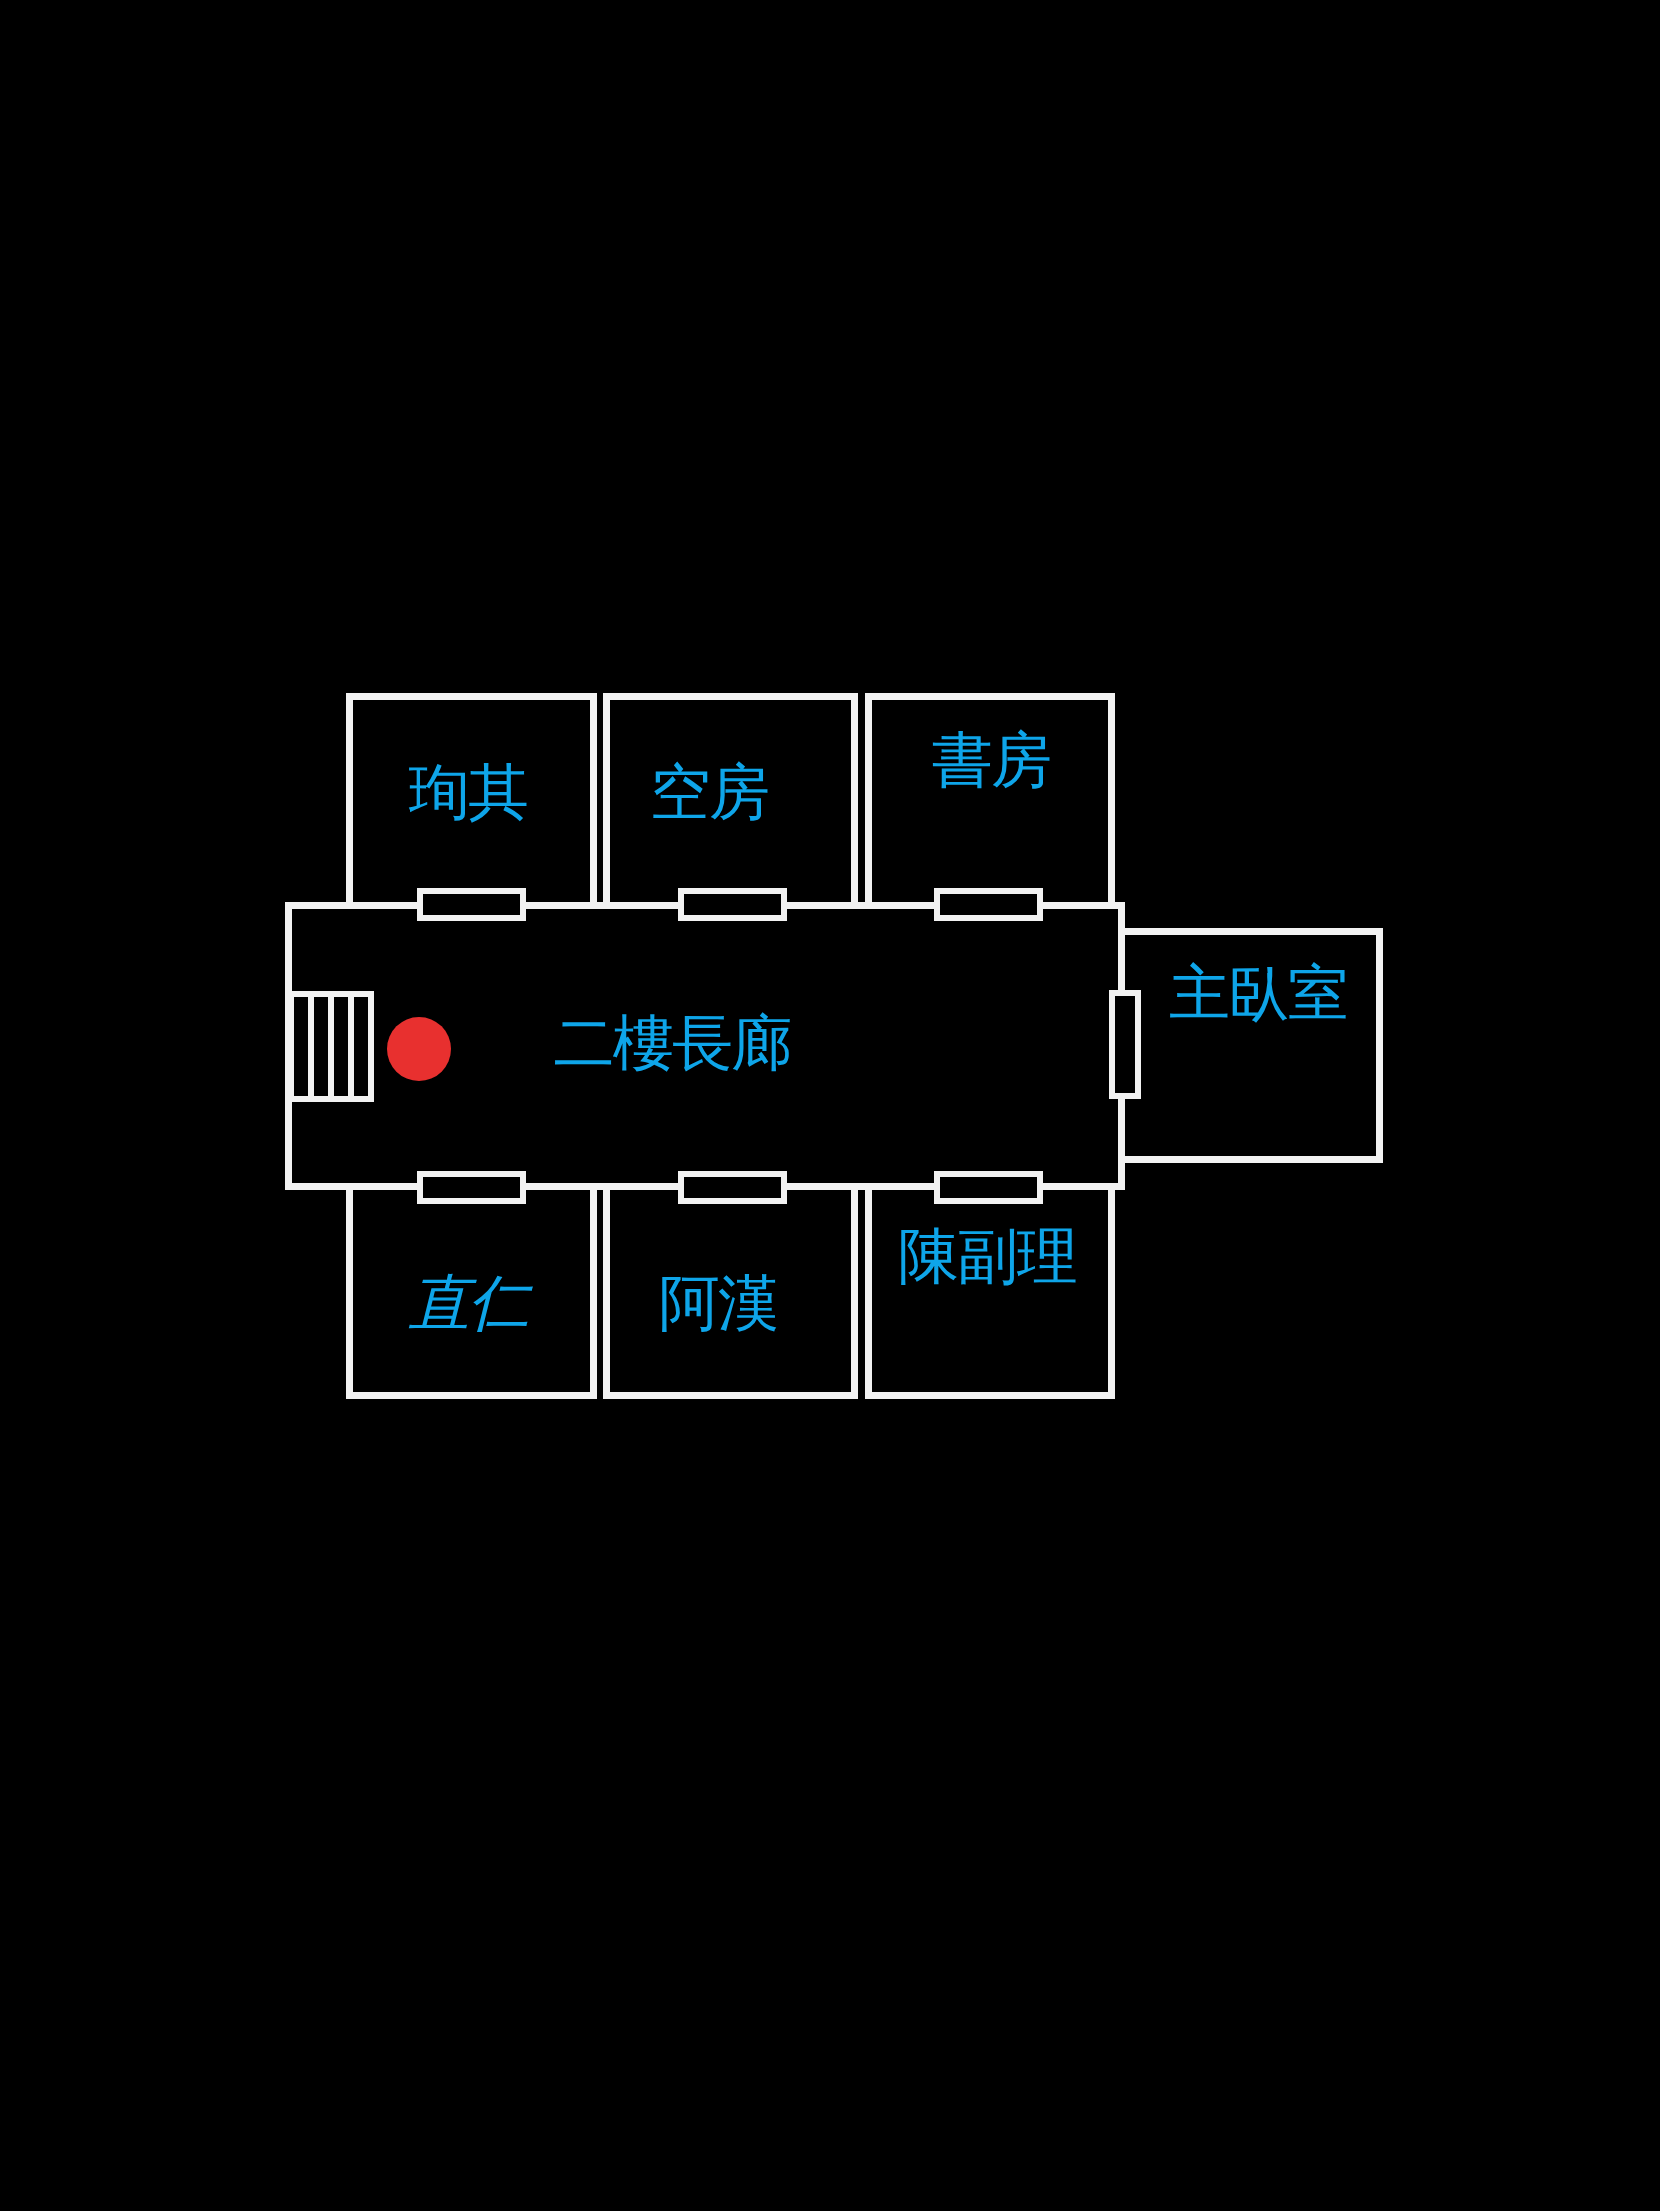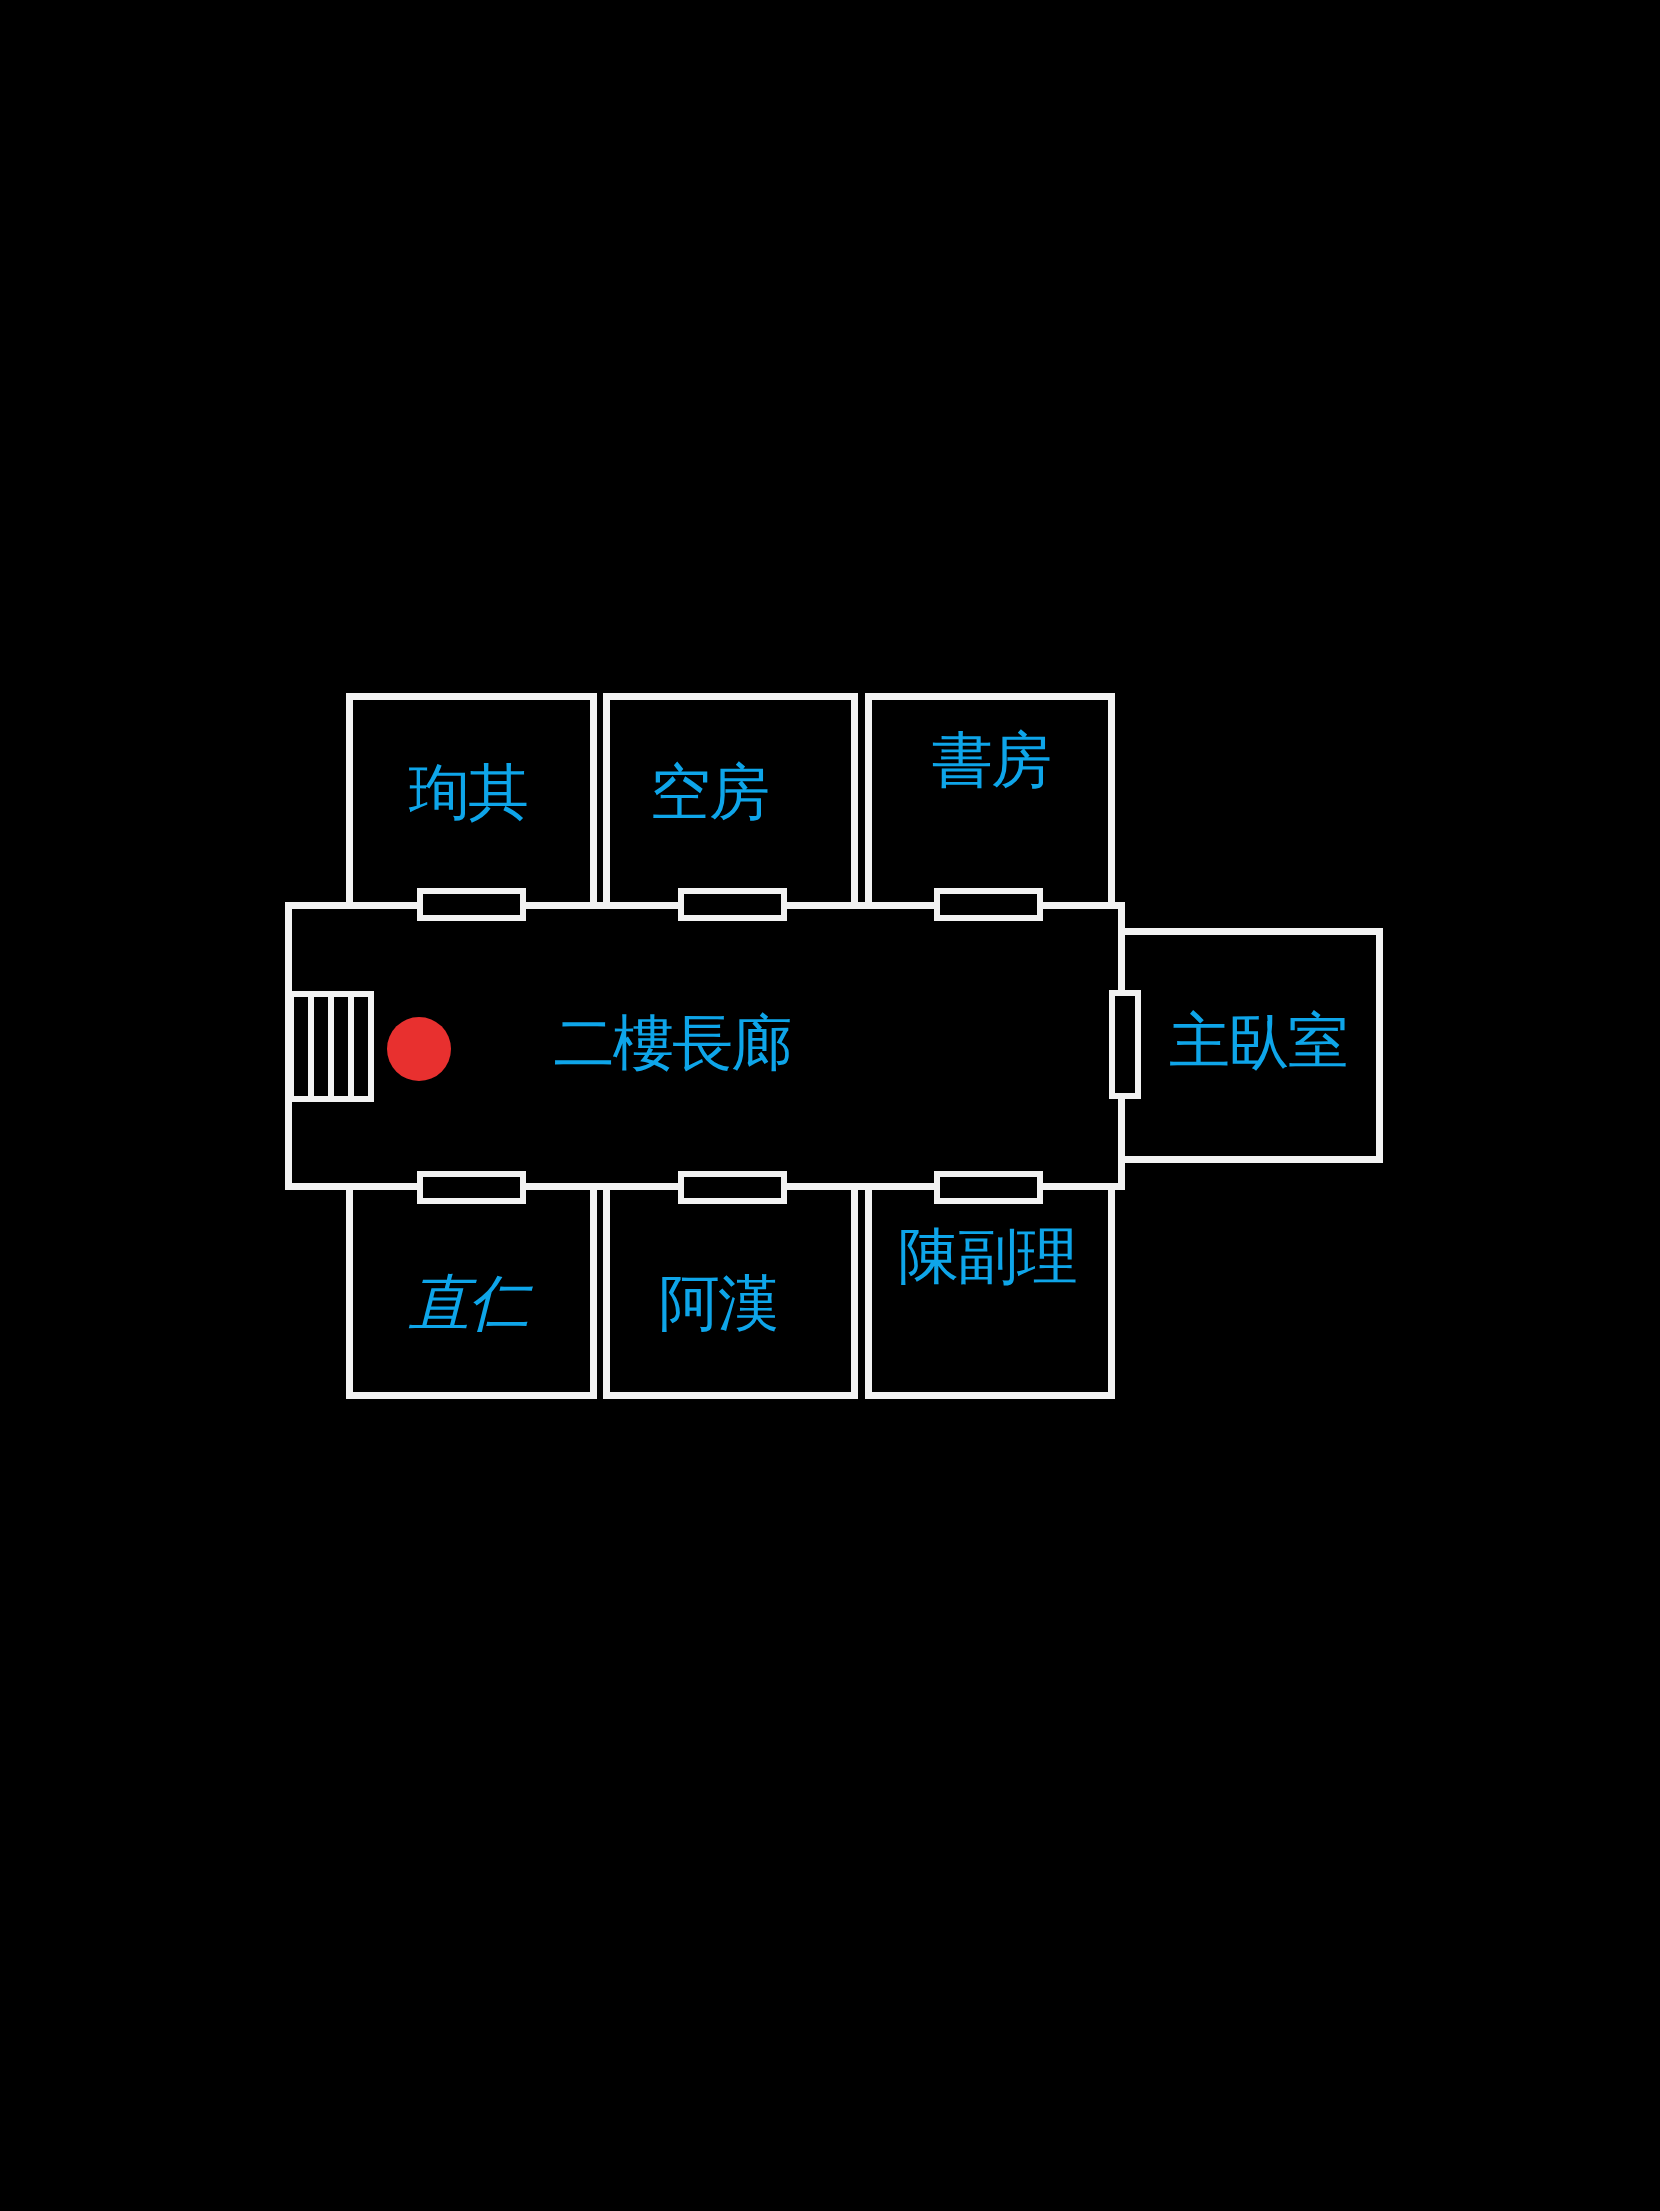--- a/index.html
+++ b/index.html
@@ -36,21 +36,21 @@
   <div class="box" style="left:603px;top:1181px;width:255px;height:218px;">
   </div>
   <div class="label" style="left:718px;top:1302px;">阿漢</div>
 
   <div class="box" style="left:865px;top:1181px;width:250px;height:218px;">
   </div>
   <div class="label" style="left:987px;top:1260px;font-family:Liberation Mono, monospace;">陳副理</div>
 
   <div class="box" style="left:1118px;top:928px;width:265px;height:235px;">
   </div>
-  <div class="label" style="left:1258px;top:1040px;">主臥室</div>
+  <div class="label" style="left:1258px;top:992px;">主臥室</div>
 
   <div class="box" style="left:285px;top:902px;width:840px;height:288px;">
   </div>
   <div class="label" style="left:672px;top:1042px;">二樓長廊</div>
 
   <div class="door" style="left:417px;top:888px;width:109px;height:33px;"></div>
   <div class="door" style="left:678px;top:888px;width:109px;height:33px;"></div>
   <div class="door" style="left:934px;top:888px;width:109px;height:33px;"></div>
 
   <div class="door" style="left:417px;top:1171px;width:109px;height:33px;"></div>

